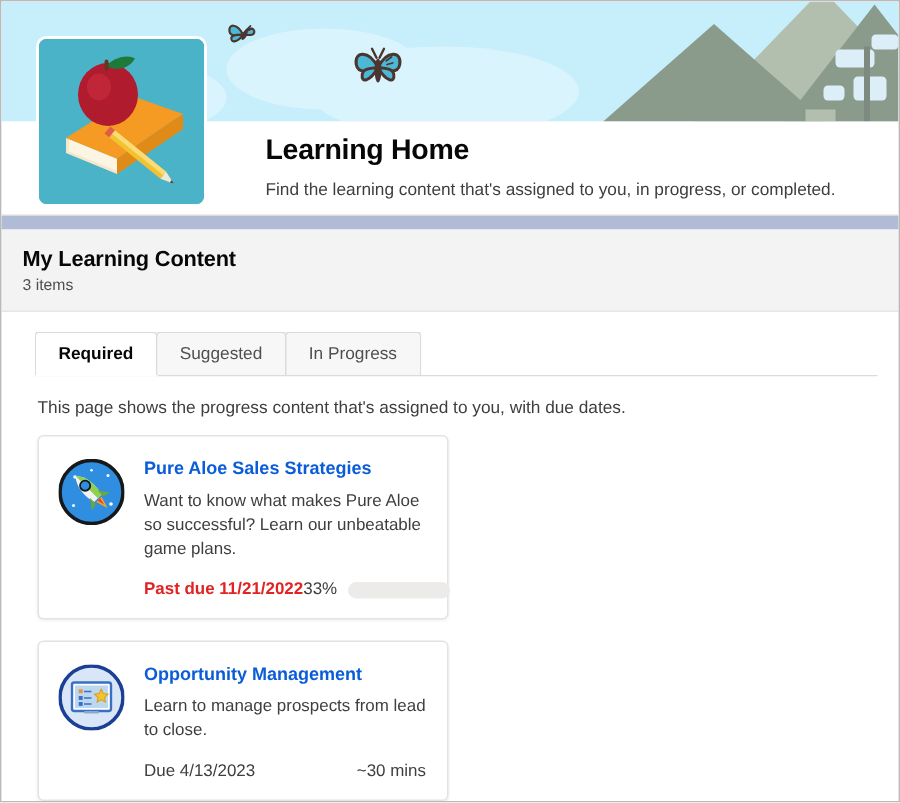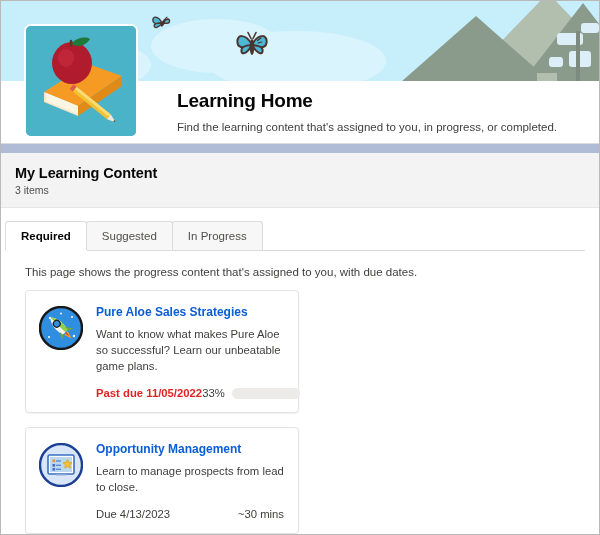--- a/index.html
+++ b/index.html
@@ -147,21 +147,21 @@
   }
   .section-count {
     font-size: 10.5px;
     color: #514f4d;
     margin: 3px 0 0 0;
   }
 
   
   .tabs-wrap {
     background: #ffffff;
-    padding: 14px 14px 0 4px;
+    padding: 14px 14px 0 22px;
   }
   .tabs {
     display: flex;
     align-items: flex-end;
     border-bottom: 1px solid #dddbda;
     height: 29px;
   }
   .tab {
     font-size: 11.5px;
     color: #514f4d;
@@ -387,21 +387,21 @@
               <path d="M25.5 24 L30.5 31 L25.5 29.5 Z" fill="#6aa83a"></path>
               <path d="M19.5 29 L22 37 L24.5 29 Z" fill="#f5a623"></path>
               <path d="M20.8 29 L22 34 L23.2 29 Z" fill="#e8452c"></path>
             </g>
           </svg>
         </div>
         <div class="card-body">
           <div class="card-title">Pure Aloe Sales Strategies</div>
           <p class="card-desc">Want to know what makes Pure Aloe so successful? Learn our unbeatable game plans.</p>
           <div class="card-meta">
-            <span class="card-due overdue">Past due 11/05/2022</span>
+            <span class="card-due overdue">Past due 11/21/2022</span>
             <span class="progress-group">
               <span class="progress-pct">33%</span>
               <span class="progress-track">
                 <span class="progress-fill" id="pf0" style="width: 33%;"></span>
               </span>
             </span>
           </div>
         </div>
       </div>
 

